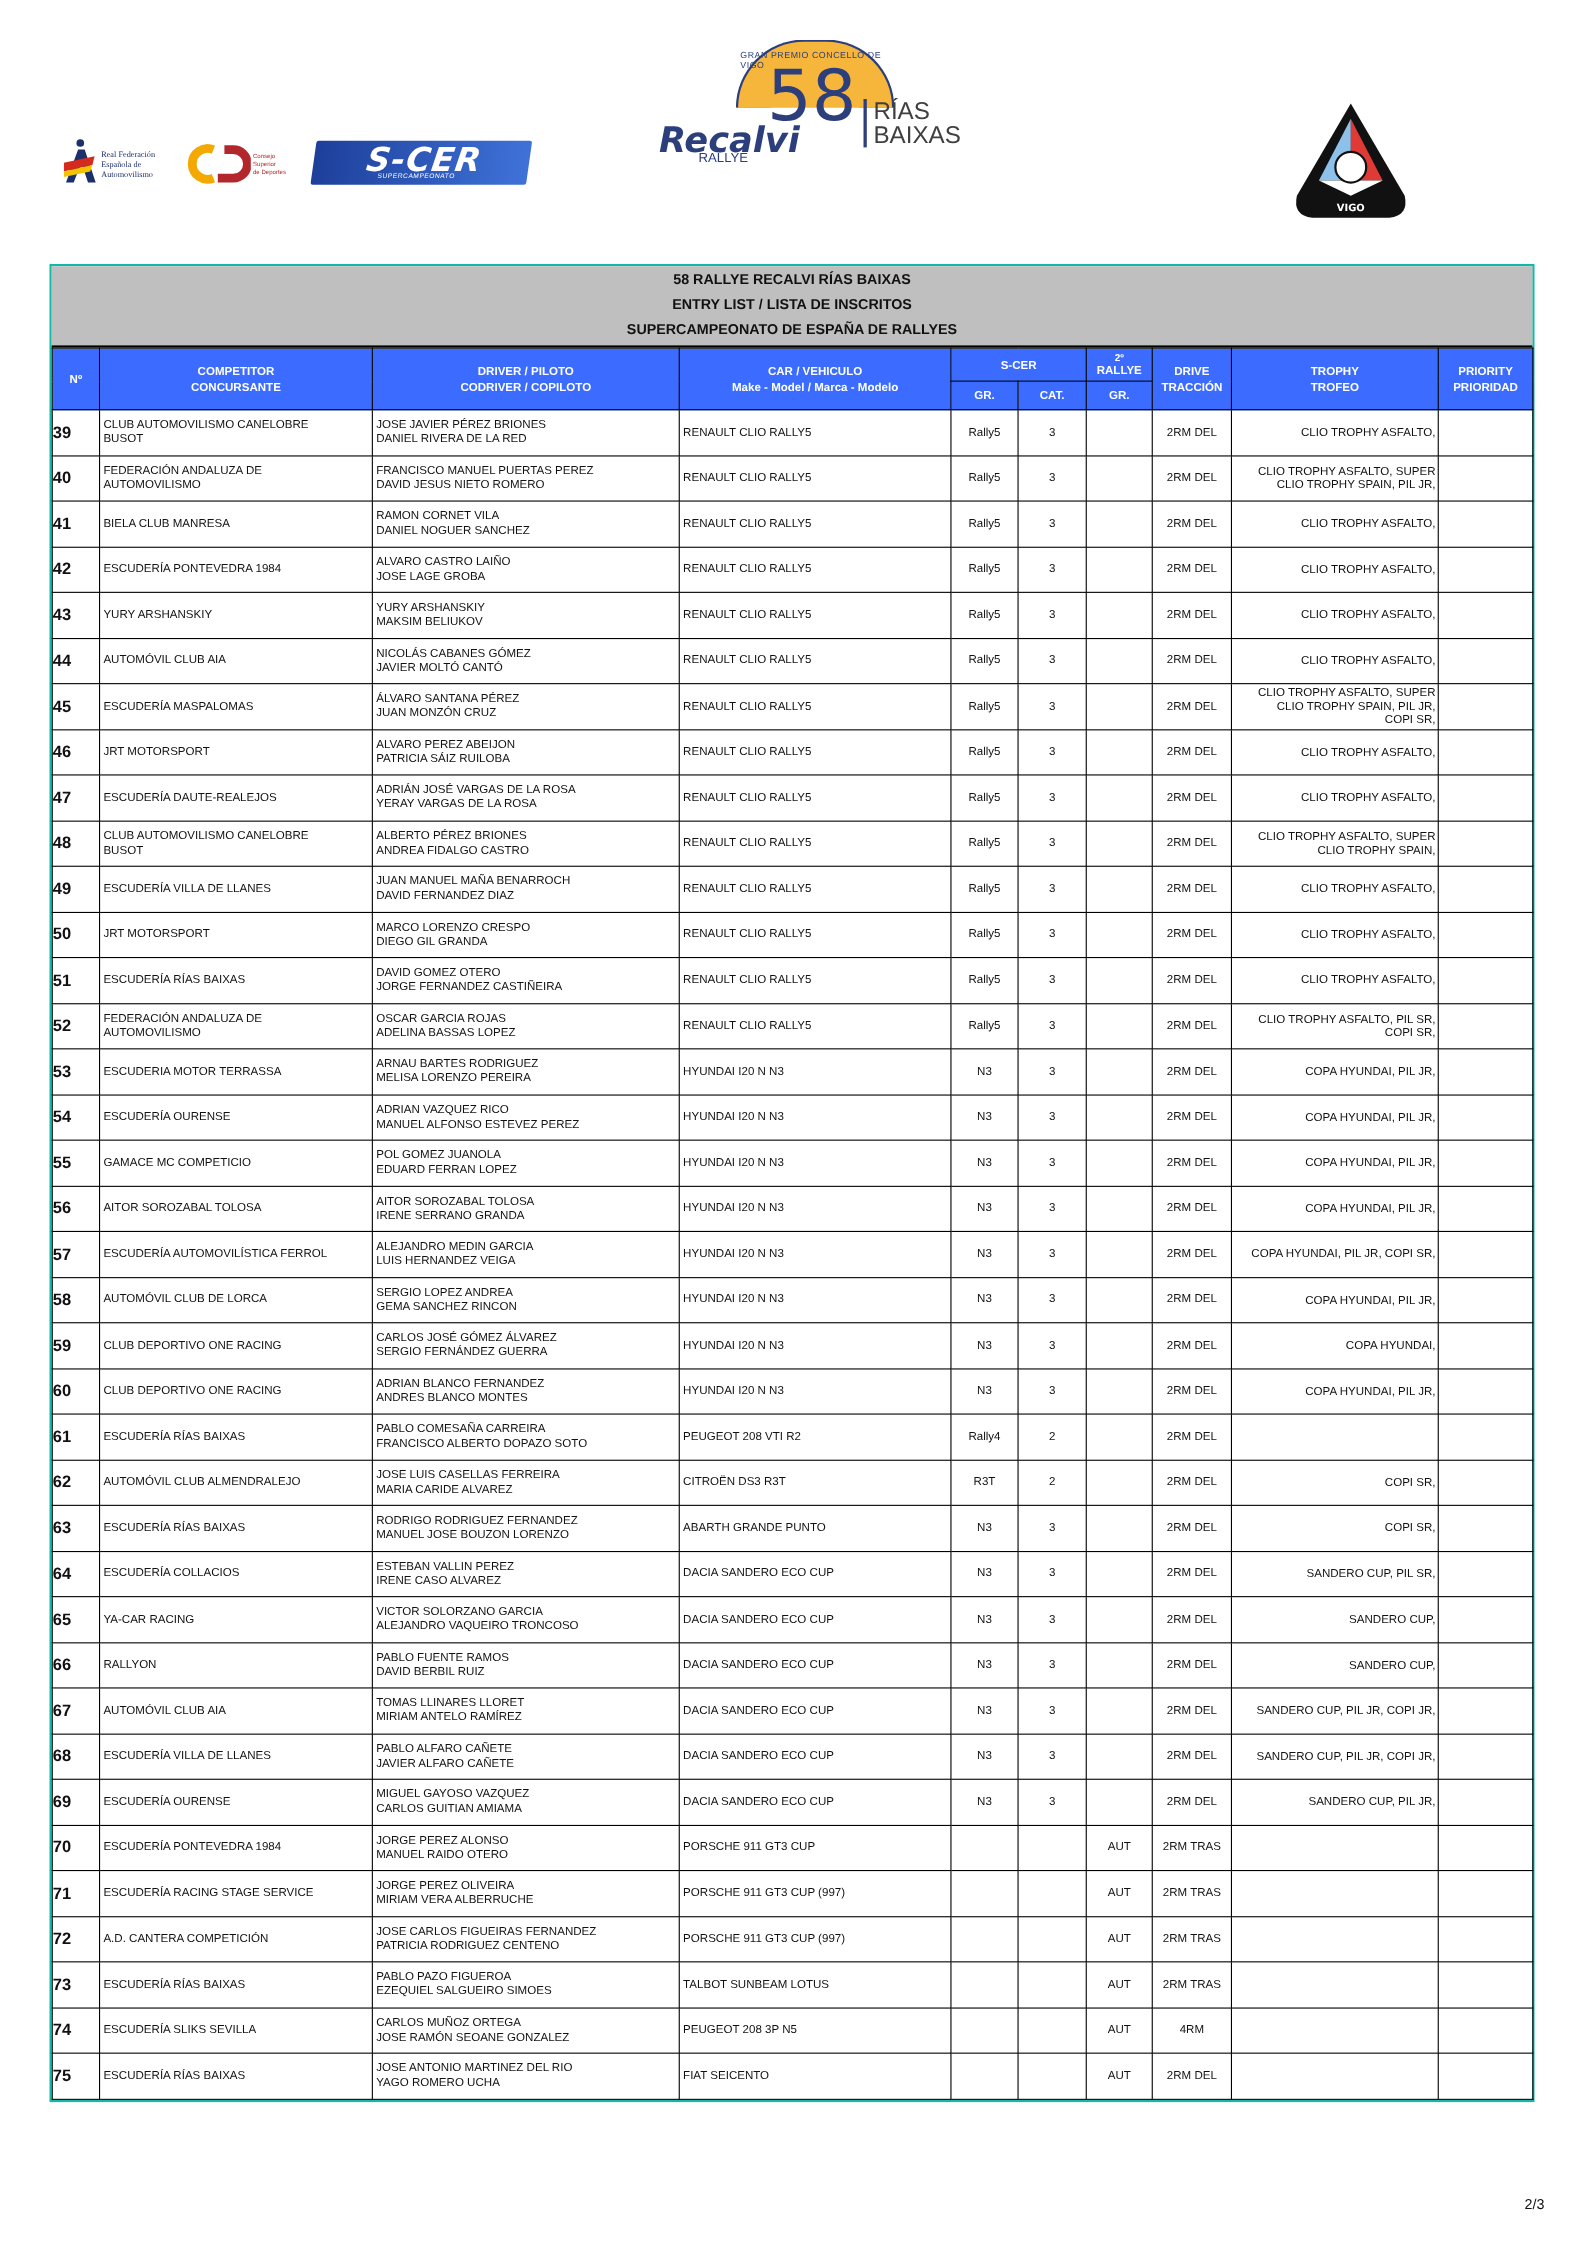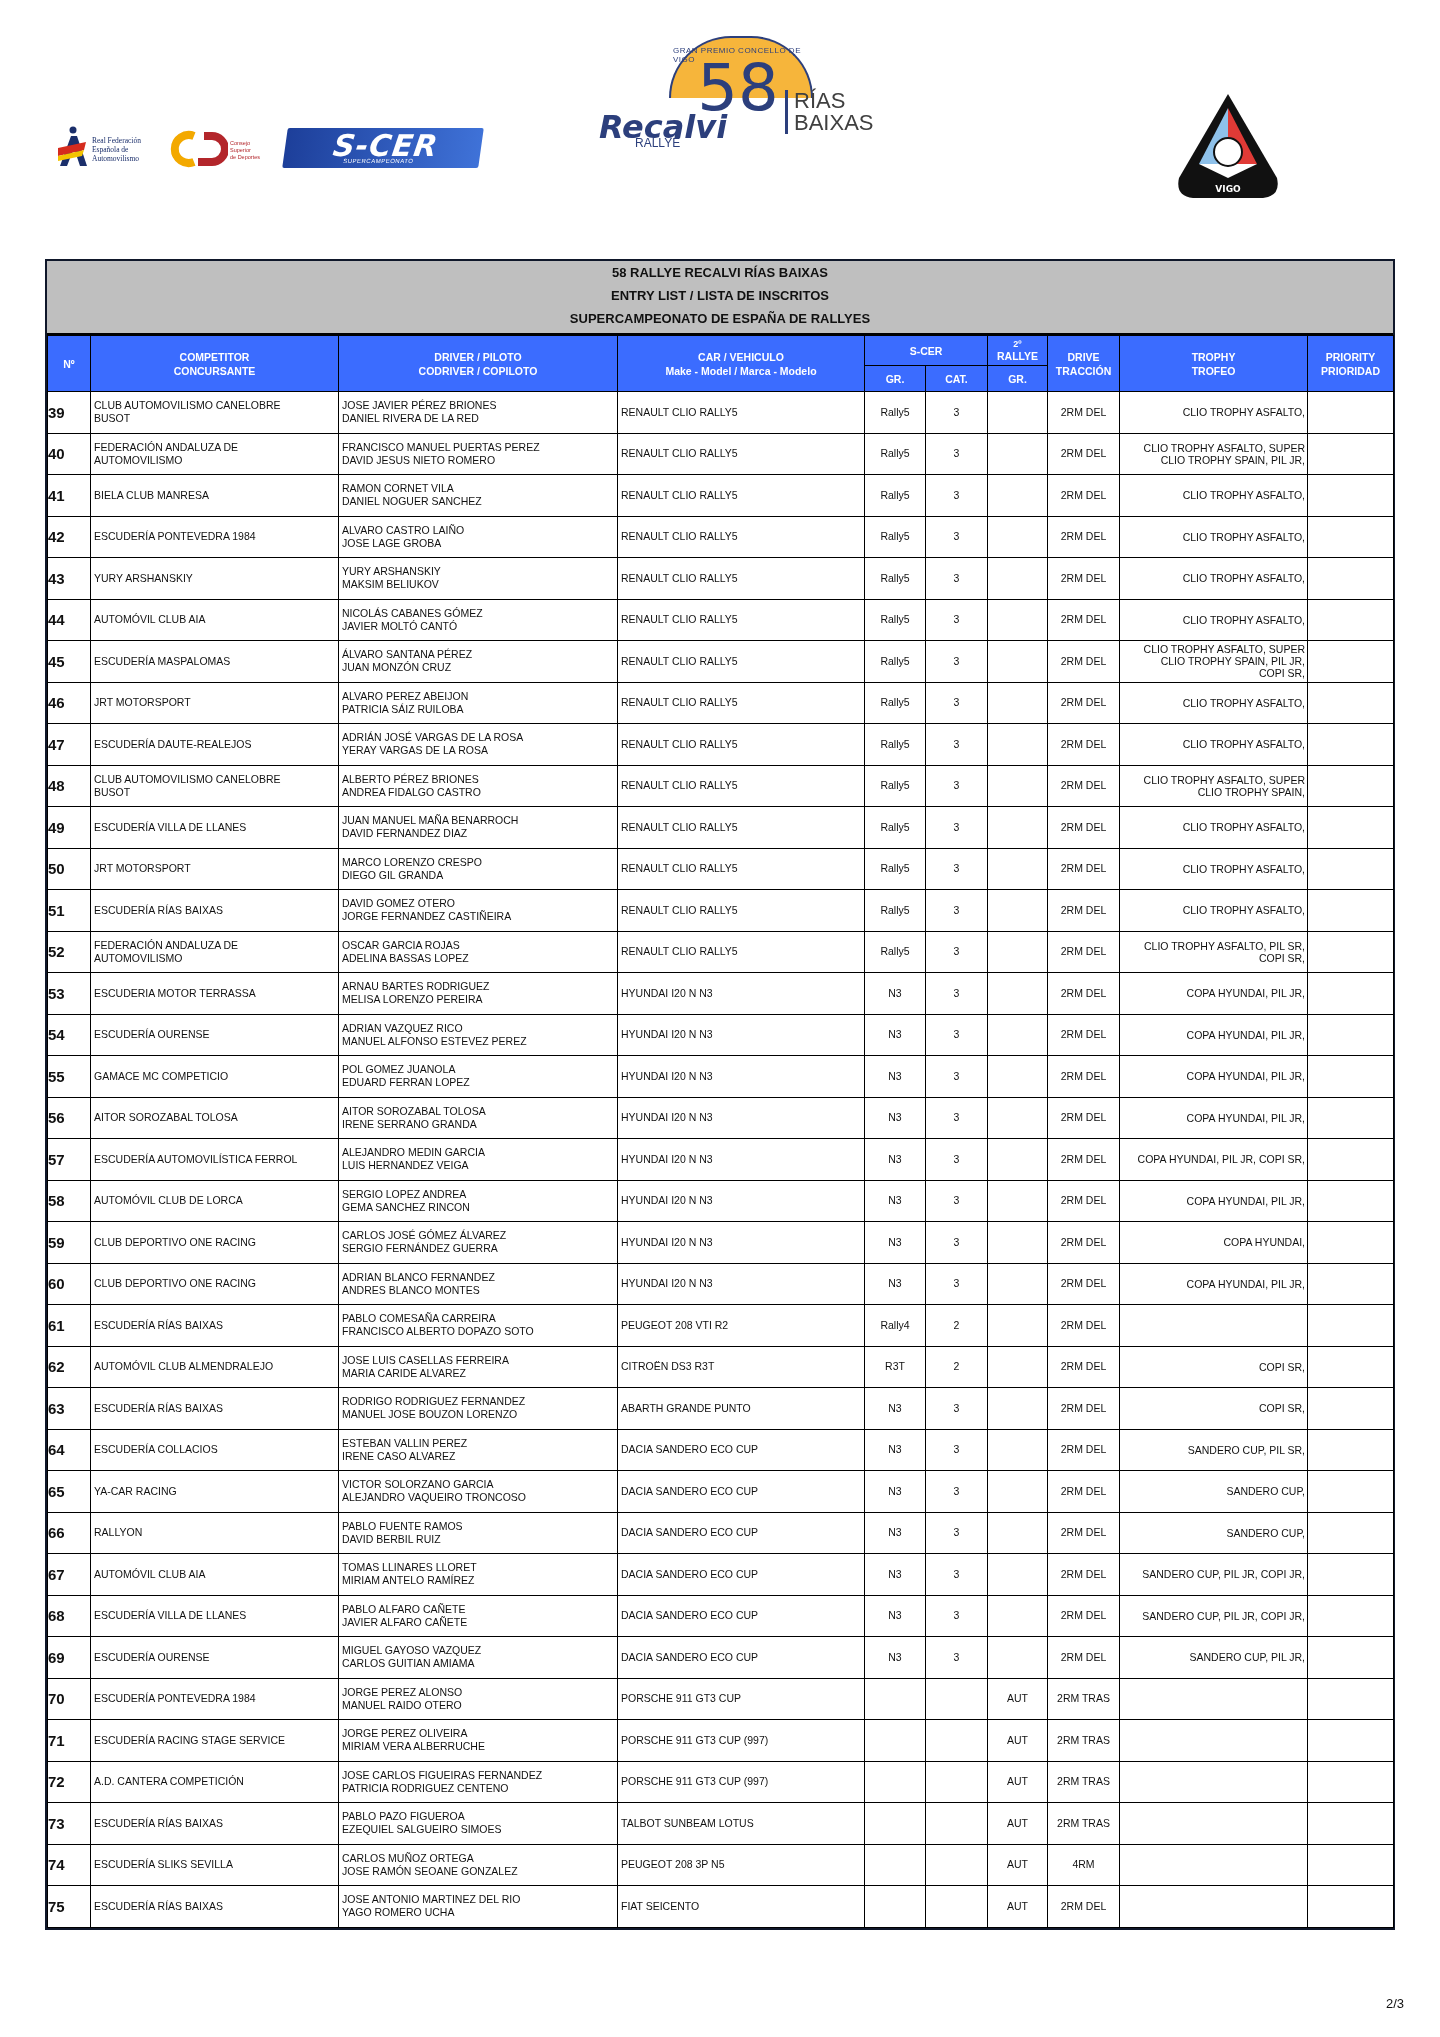--- a/index.html
+++ b/index.html
@@ -25,21 +25,21 @@
   .plate-recalvi { position: absolute; left: 36px; top: 110px; font-size: 32px; font-weight: bold; font-style: italic; color: #2c3f7c; font-family: "DejaVu Sans", sans-serif; }
   .plate-rias { position: absolute; left: 222px; top: 92px; font-size: 22px; line-height: 22px; color: #404040; border-left: 3px solid #2c3f7c; padding-left: 6px; }
   .plate-band { position: absolute; left: 0; top: 78px; width: 348px; height: 30px; background: #2a4391; }
   .plate-band .l1 { position: absolute; left: 20px; top: 4px; font-size: 7px; color: #fff; line-height: 9px; }
   .plate-band .l2 { position: absolute; left: 150px; top: 3px; font-size: 10px; color: #fff; }
   .plate-band .l3 { position: absolute; left: 212px; top: 16px; font-size: 8px; color: #cfd8f0; }
 
   .escuderia { position: absolute; left: 1173px; top: 92px; width: 110px; height: 110px; }
 
   
-  .sheet { position: absolute; left: 45px; top: 240px; width: 1350px; border: 2px solid #0f172a; box-sizing: border-box; margin-top: 19px; }
+  .sheet { position: absolute; left: 45px; top: 240px; width: 1350px; border: 2px solid #14b8a6; box-sizing: border-box; }
   .title-box { background: #bfbfbf; height: 72px; border-bottom: 2px solid #000; text-align: center; font-weight: bold; font-size: 13px; }
   .title-box div { height: 23px; line-height: 24px; }
   table { border-collapse: collapse; width: 100%; table-layout: fixed; }
   th { background: #3b6cff; color: #fff; font-weight: bold; font-size: 10.5px; border: 1.5px solid #000; text-align: center; line-height: 14px; padding: 0; }
   td { border: 1.5px solid #000; font-size: 10.5px; height: 40.5px; padding: 0 3px; line-height: 13px; vertical-align: middle; }
   td.num { font-weight: bold; font-size: 15px; padding: 0; }
   td.c { text-align: center; }
   td.troph { text-align: right; font-size: 10.5px; line-height: 12px; padding: 0 2px; }
   .line { display: block; white-space: nowrap; }
   .pagenum { position: absolute; left: 1386px; top: 1996px; font-size: 13px; }

